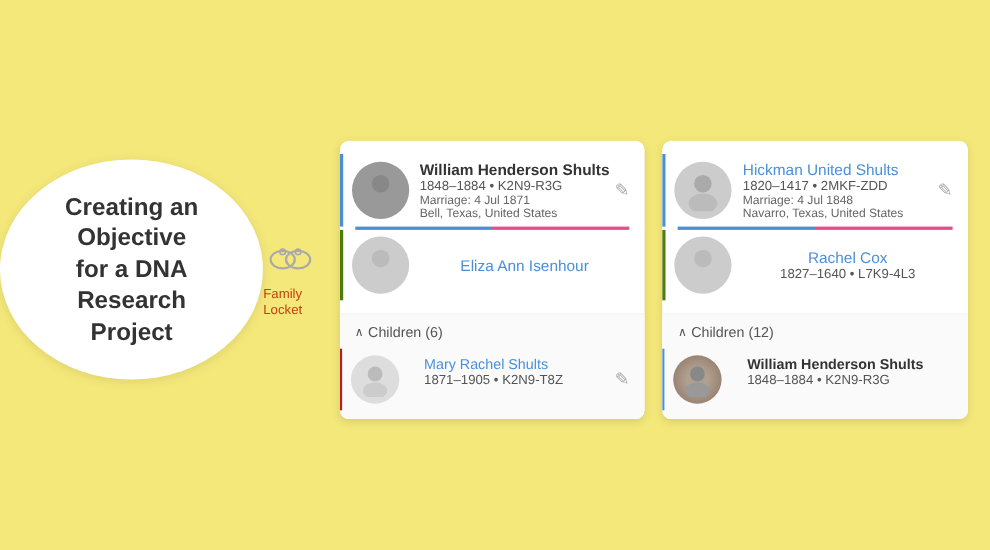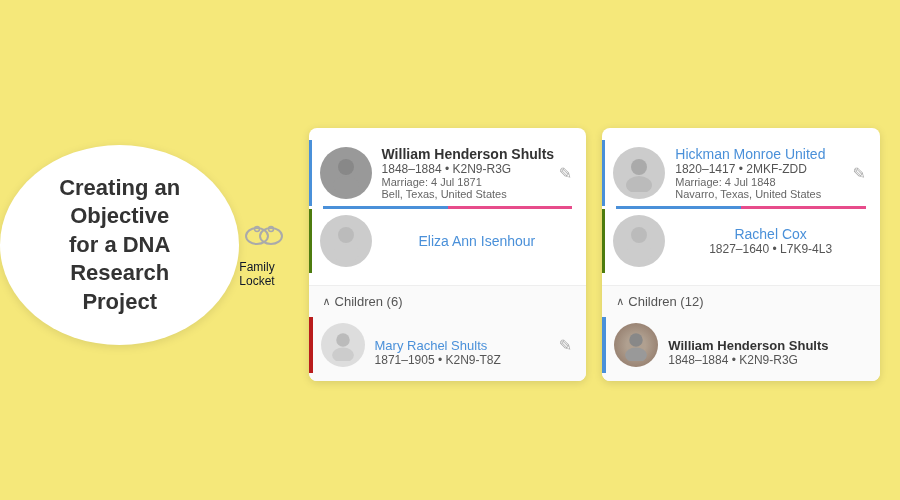--- a/index.html
+++ b/index.html
@@ -60,21 +60,21 @@
     .logo-area {
       display: flex;
       flex-direction: column;
       align-items: center;
       margin-top: 8px;
       z-index: 3;
     }
 
     .logo-text {
       font-size: 12px;
-      color: #0f172a;
+      color: #c2410c;
       margin-top: 2px;
     }
 
     
     .cards-row {
       display: flex;
       gap: 16px;
       padding: 0 20px;
       margin-top: 8px;
       width: 100%;
@@ -189,24 +189,24 @@
       gap: 4px;
       margin-bottom: 8px;
     }
 
     .children-header span.arrow {
       font-size: 11px;
     }
 
     .child-row {
       display: flex;
-      align-items: flex-end;
-      gap: 10px;
+      align-items: flex-start;
+      gap: 23px;
       padding: 6px 0;
-      border-left: 4px solid #b91c1c;
+      border-left: 2px solid #b91c1c;
       padding-left: 8px;
       margin-left: -14px;
       position: relative;
     }
 
     .child-avatar {
       width: 44px;
       height: 44px;
       border-radius: 50%;
       background: #ddd;
@@ -335,21 +335,21 @@
       <div class="couple-section">
 
         <div class="person-row person-row-male">
           <div class="avatar">
             <svg viewBox="0 0 38 38" fill="none">
               <circle cx="19" cy="13" r="8" fill="#aaa"></circle>
               <ellipse cx="19" cy="31" rx="13" ry="9" fill="#bbb"></ellipse>
             </svg>
           </div>
           <div class="person-info">
-            <div class="person-name link">Hickman Monroe United</div>
+            <div class="person-name link">Hickman United Shults</div>
             <div class="person-dates">
               <span>1820–1417</span> • <span>2MKF-ZDD</span>
             </div>
             <div class="person-marriage">Marriage: 4 Jul 1848</div>
             <div class="person-marriage">Navarro, Texas, United States</div>
           </div>
           <span class="edit-icon">✎</span>
         </div>
 
         <div class="couple-divider"></div>

